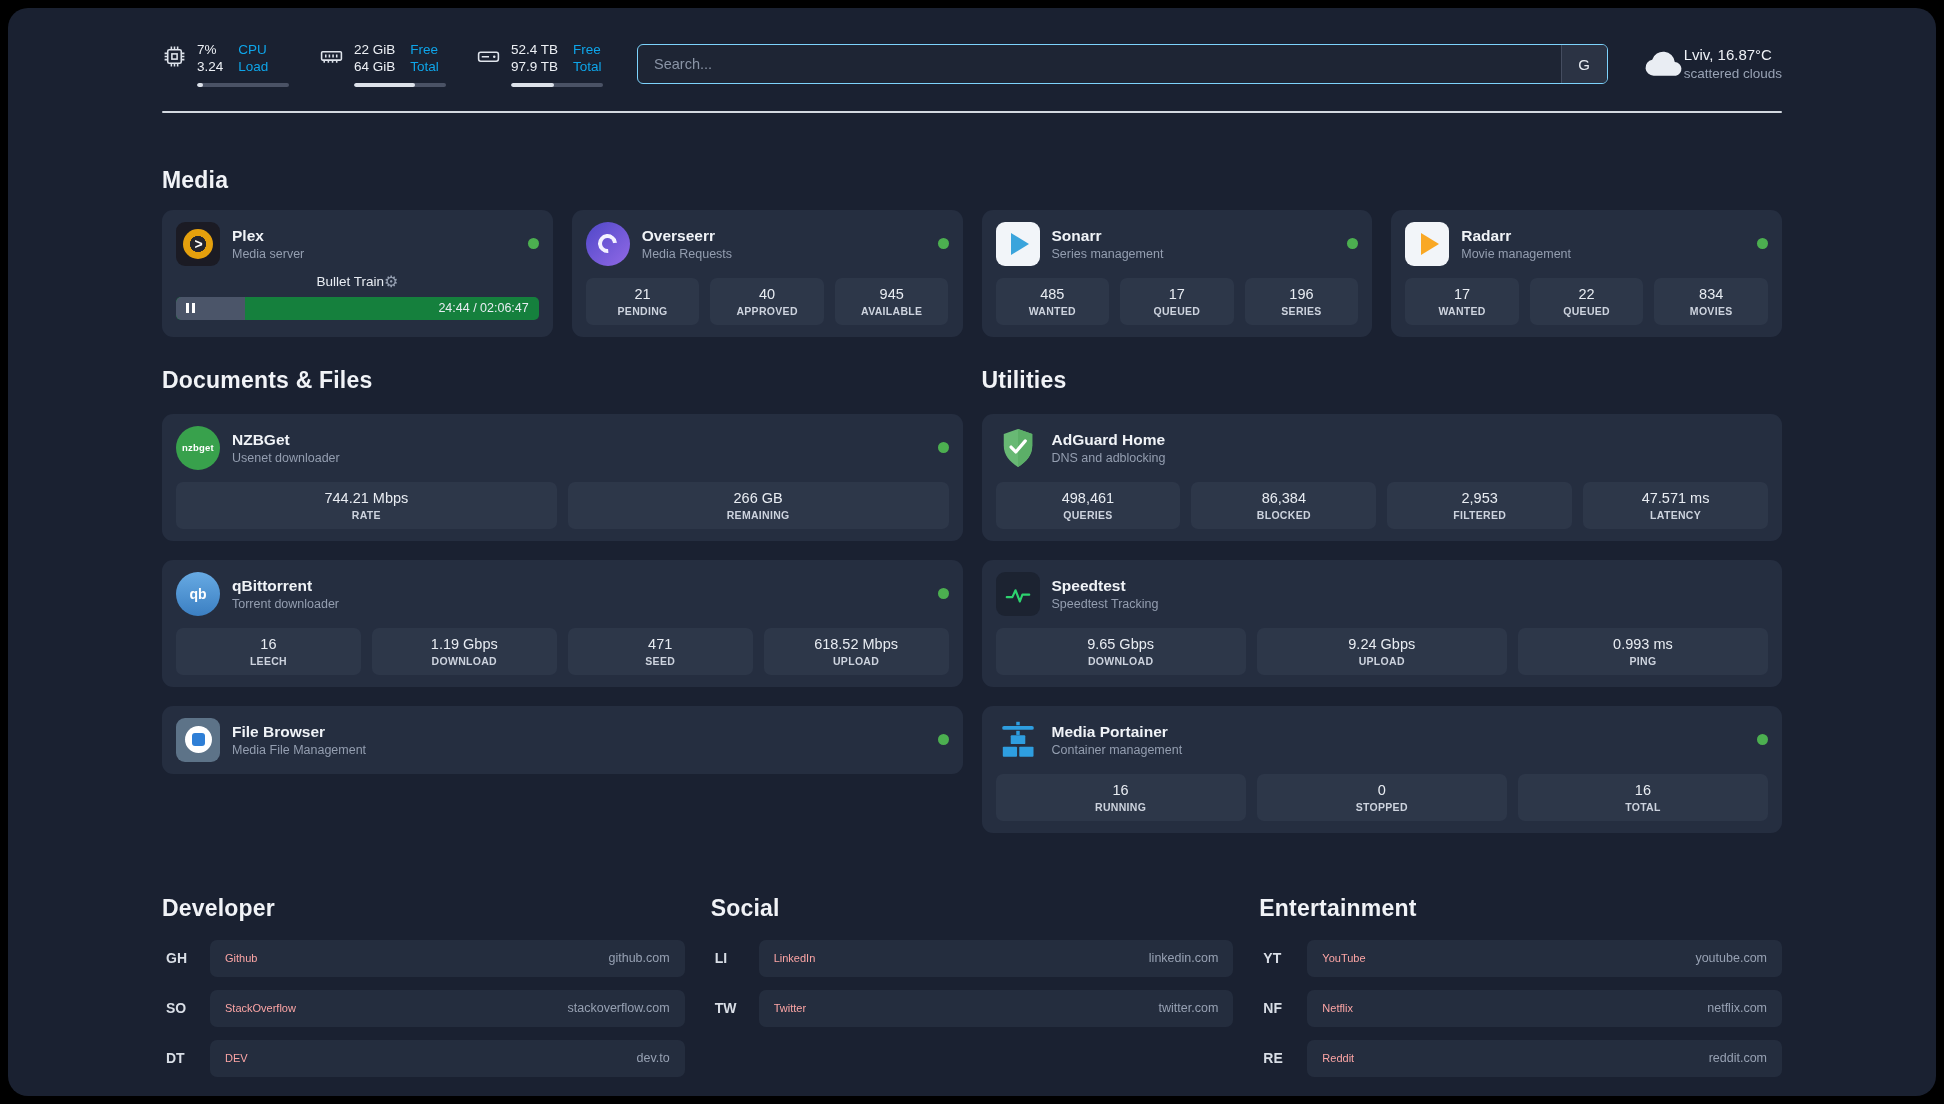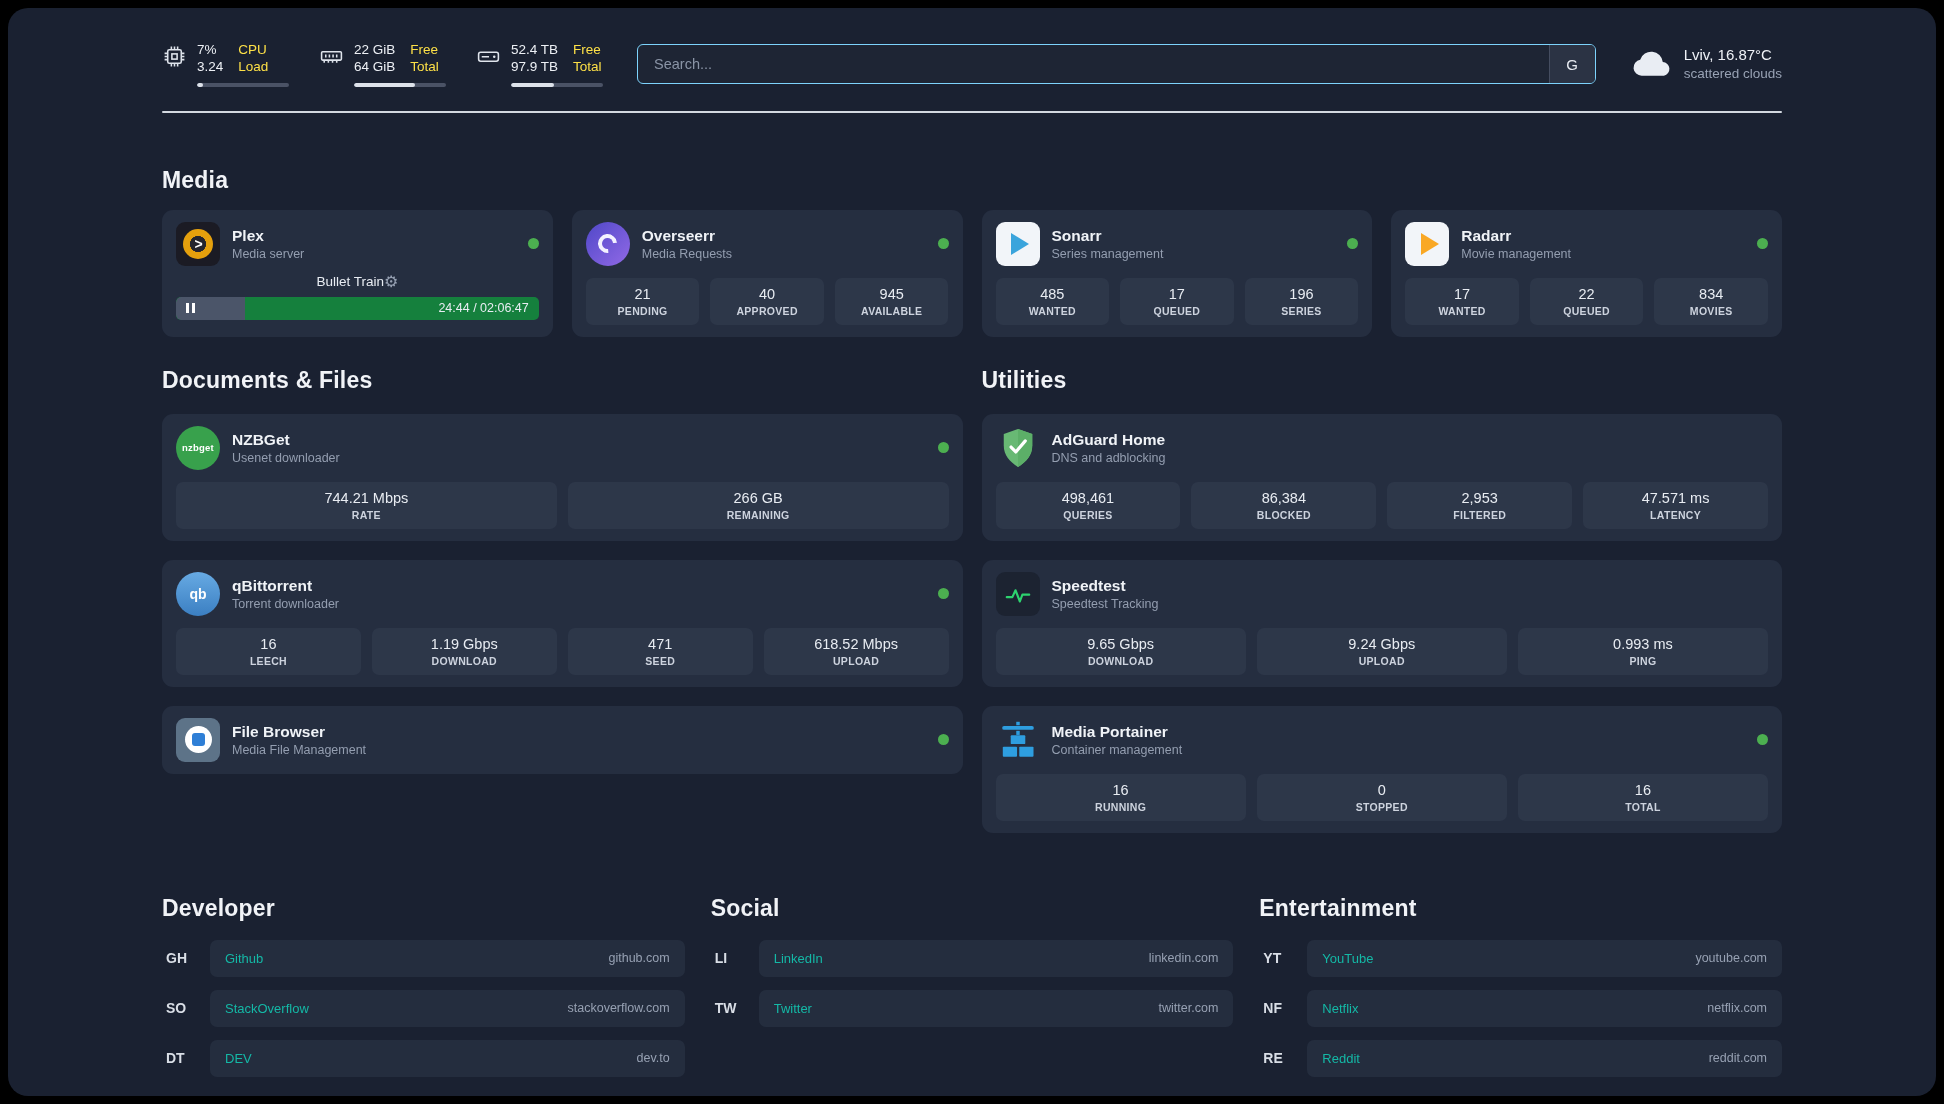--- a/index.html
+++ b/index.html
@@ -12,33 +12,33 @@
   
   .topbar{display:flex;align-items:center}
   .metrics{display:flex;gap:30px;align-items:flex-start}
   .metric{display:flex;gap:10px}
   .metric-icon{color:#dfe4ec;margin-top:2px}
   .metric-icon svg{display:block}
   .metric-body{display:flex;flex-direction:column;min-width:92px}
   .metric-cols{display:flex;gap:15px}
   .metric-col{display:flex;flex-direction:column;line-height:1.25;font-size:13.5px}
   .m-value{color:#edf0f5}
-  .m-label{color:#fde047}
+  .m-label{color:#0ea5e9}
   .metric-bar{margin-top:7px;height:4px;border-radius:2px;background:#4a5265;overflow:hidden}
   .metric-fill{height:100%;background:#dde2ea;border-radius:2px}
 
   .searchbar{flex:1;margin:0 34px;height:40px;display:flex;align-items:stretch;
     background:#1e2534;border:1px solid #7dd3fc;border-radius:6px;overflow:hidden}
   .search-input{flex:1;background:transparent;border:none;outline:none;color:#dfe3eb;
     font-size:14.5px;padding:0 16px;font-family:inherit}
   .search-input::placeholder{color:#8a94a6}
   .search-engine{width:46px;display:flex;align-items:center;justify-content:center;
     background:#2b3344;border-left:1px solid #454d60;color:#e8ecf2;font-size:15px;cursor:pointer}
 
-  .weather{display:flex;align-items:center;gap:12px}
+  .weather{display:flex;align-items:center;}
   .weather-text{display:flex;flex-direction:column;line-height:1.35}
   .weather-loc{color:#eef1f6;font-size:15px}
   .weather-cond{color:#98a2b4;font-size:13.5px}
 
   .divider{margin-top:24px;height:2px;background:#d3d8e0;border-radius:1px}
 
   
   .section-title{font-size:23px;font-weight:600;color:#f1f3f7;letter-spacing:.2px}
   .media-section{margin-top:54px}
   .media-section .section-title{margin-bottom:16px}
@@ -76,21 +76,21 @@
   .player-time{position:absolute;right:10px;font-size:12.5px;color:#e9edf3}
 
   
   .bookmarks{display:grid;grid-template-columns:1fr 1fr 1fr;gap:26px;margin-top:62px}
   .bm-section .section-title{margin-bottom:18px}
   .bm-row{display:flex;align-items:center;margin-bottom:13px}
   .bm-row:last-child{margin-bottom:0}
   .bm-abbr{width:48px;flex:none;font-size:14px;font-weight:600;color:#d9dee6;padding-left:4px}
   .bm-pill{flex:1;height:37px;background:#242d3e;border-radius:7px;display:flex;
     align-items:center;justify-content:space-between;padding:0 15px;cursor:pointer}
-  .bm-name{font-size:13px;color:#14b8a6}
+  .bm-name{font-size:11px;color:#fca5a5}
   .bm-url{font-size:12.5px;color:#97a1b3}
 
   
   .icon-plex{background:#1b1b24}
   .plex-ring{width:30px;height:30px;border-radius:50%;display:flex;align-items:center;
     justify-content:center;background:radial-gradient(circle,#24242e 0 37%,#e5a00d 39% 100%)}
   .plex-chev{color:#fff;font-size:14px;font-weight:800;line-height:1;margin-left:1px}
   .icon-overseerr{background:linear-gradient(135deg,#5048c8,#9169e6);border-radius:50%}
   .ovsr-arc{width:19px;height:19px;border-radius:50%;border:4px solid #f3f1ff;
     border-right-color:transparent;transform:rotate(40deg);display:block}

